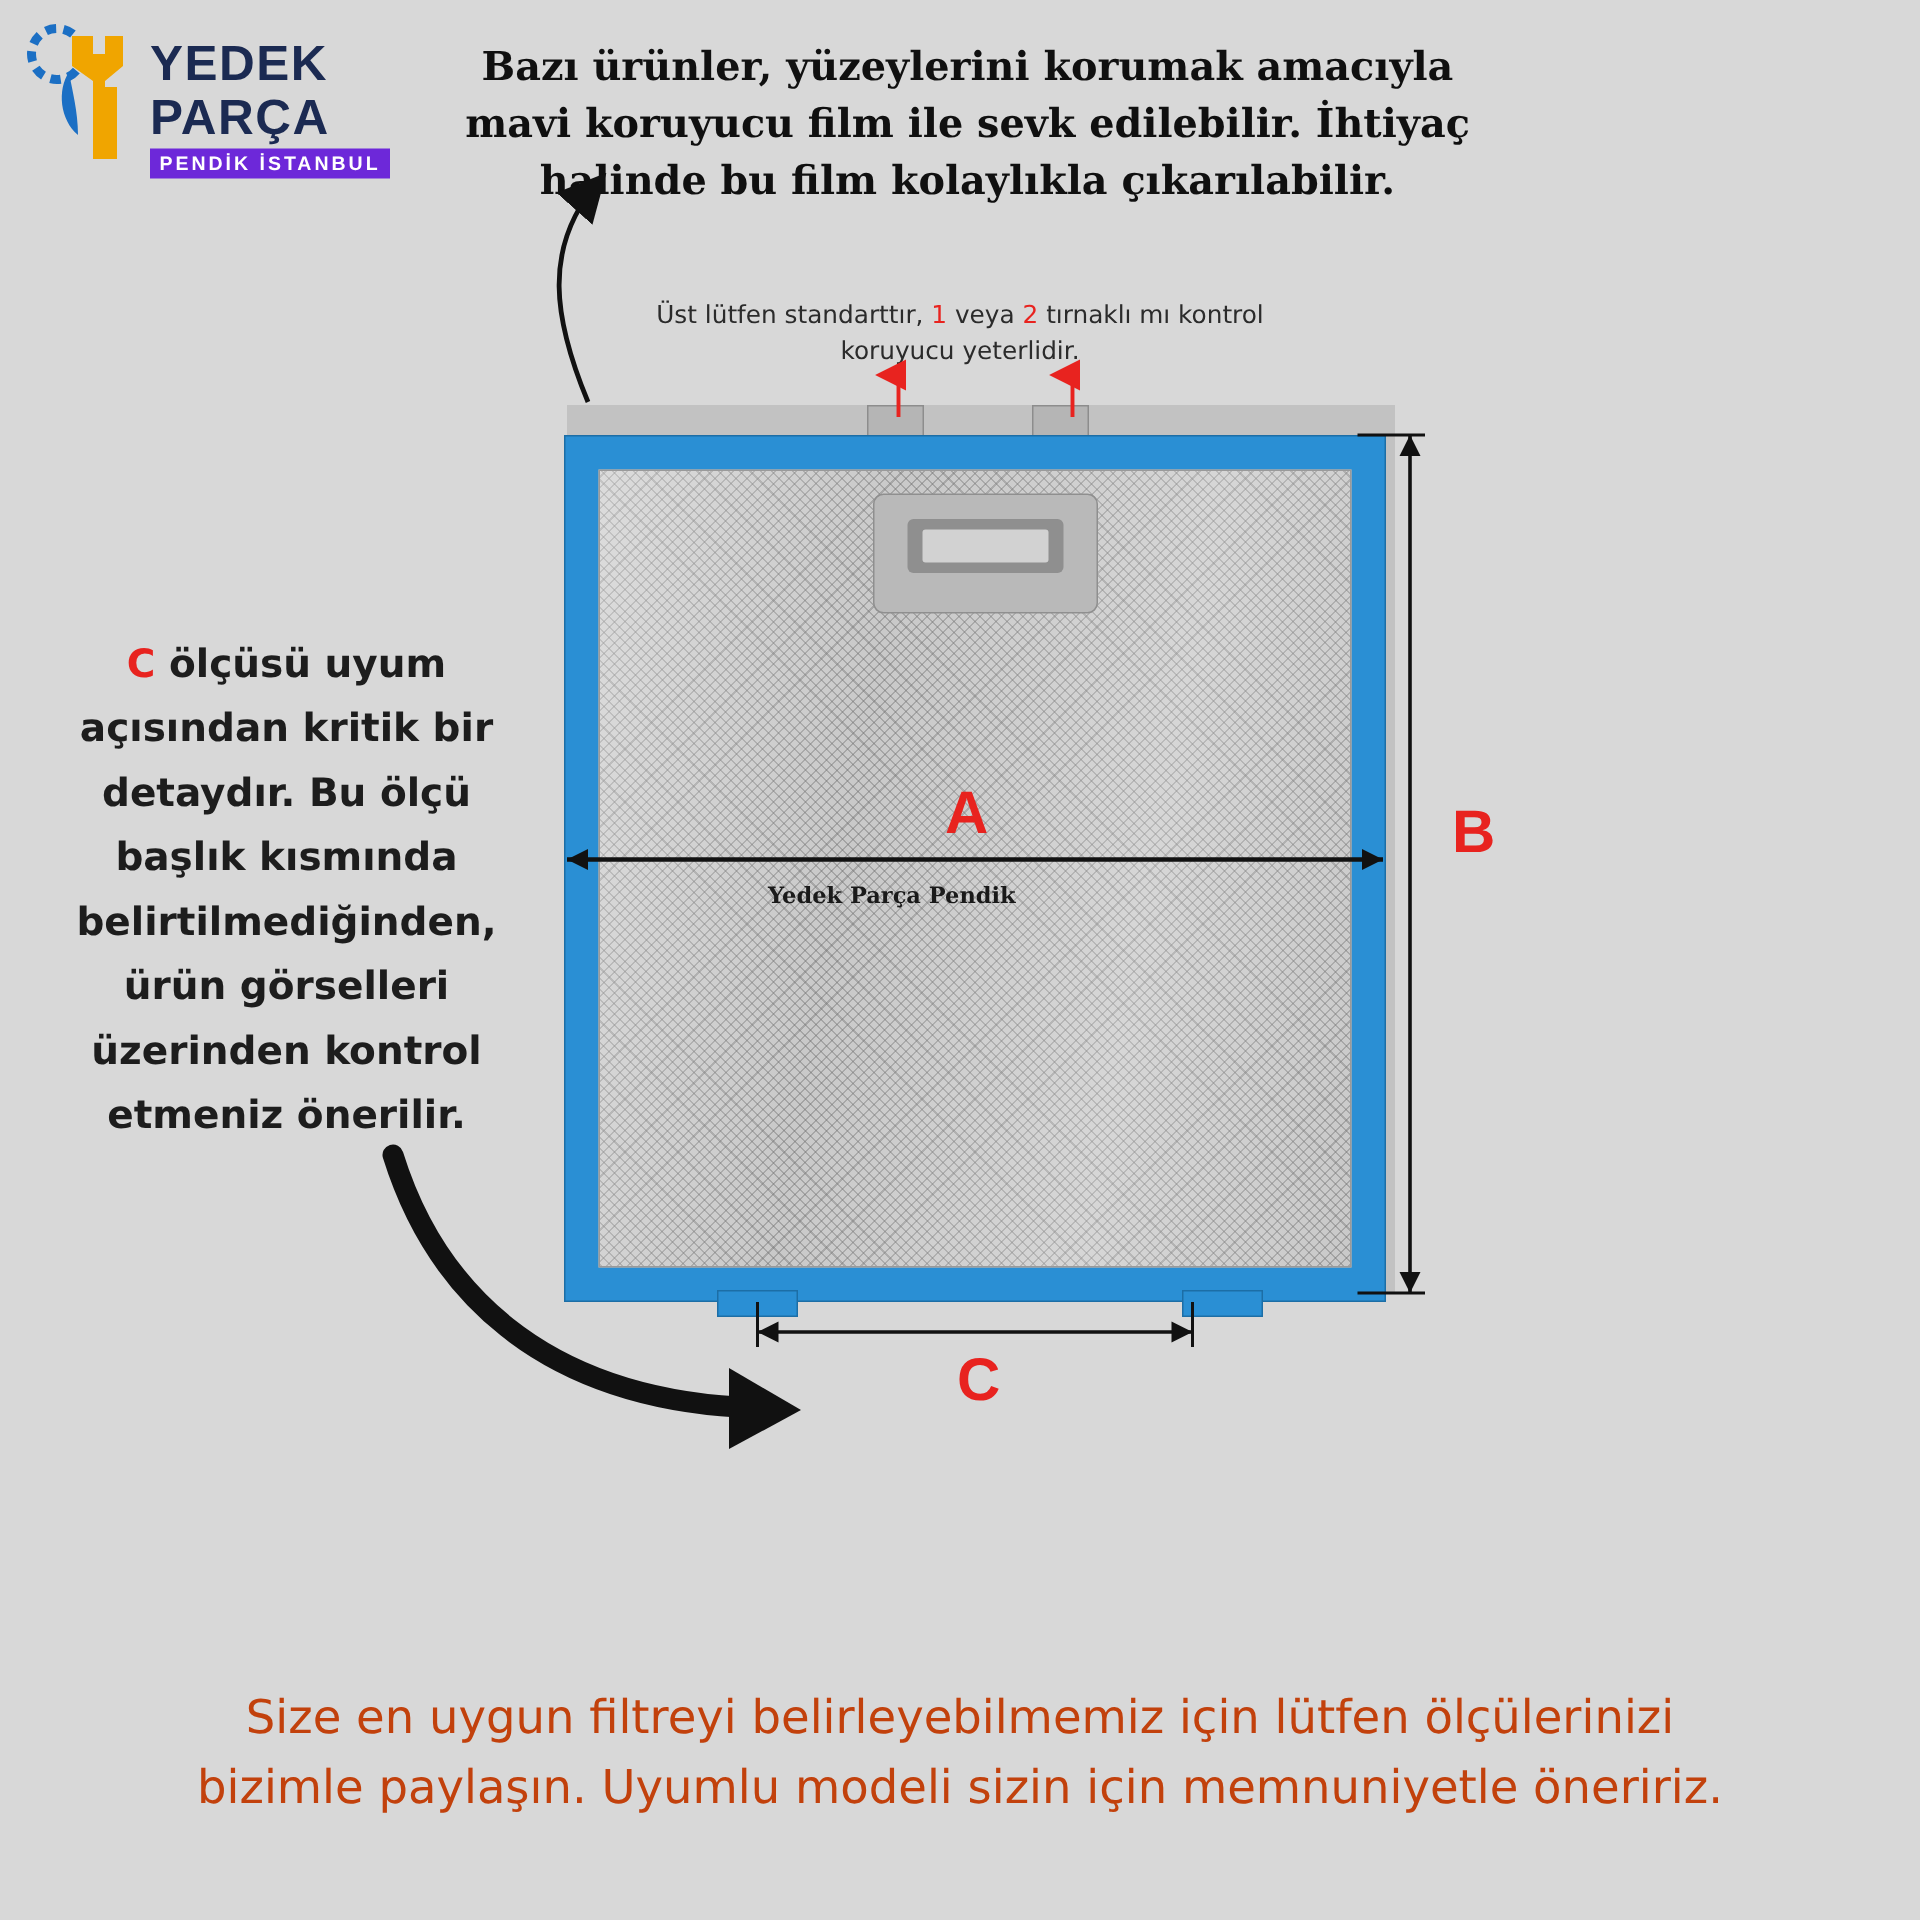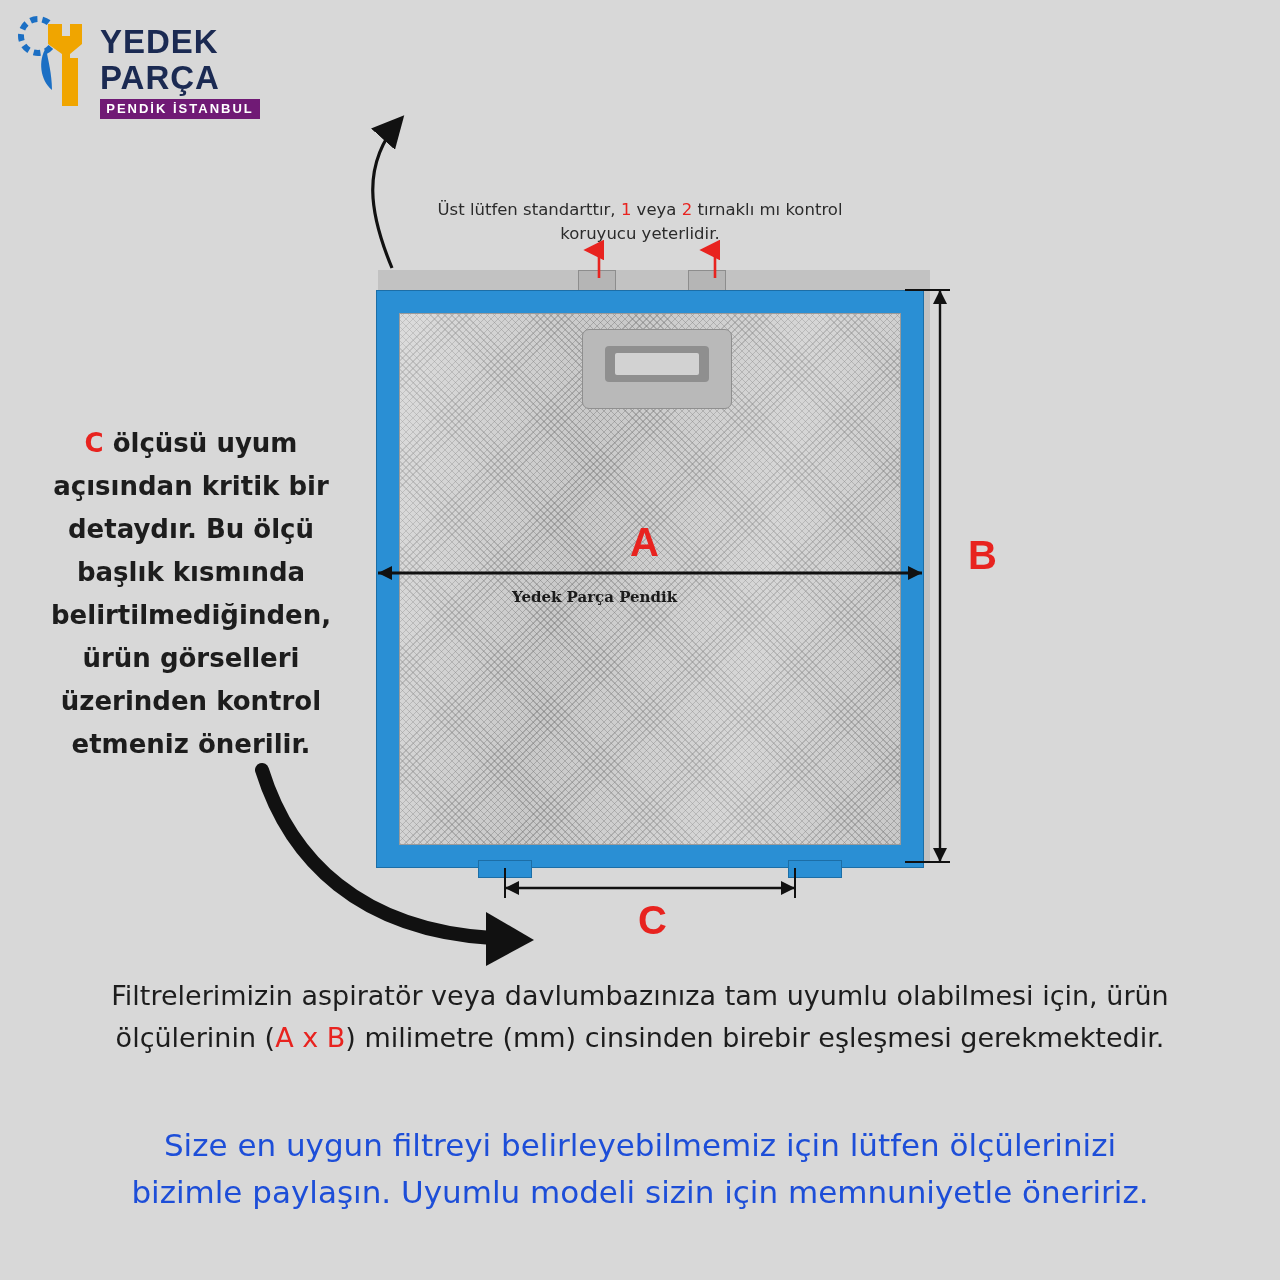--- a/index.html
+++ b/index.html
@@ -44,21 +44,21 @@
   .logo-line {
     font-family: "Liberation Sans", sans-serif;
     font-weight: bold;
     font-size: 33px;
     letter-spacing: 1px;
     color: #1b2a52;
     line-height: 36px;
   }
   .logo-sub {
     margin-top: 3px;
-    background: #701a75;
+    background: #6d28d9;
     color: #ffffff;
     font-family: "Liberation Sans", sans-serif;
     font-weight: bold;
     font-size: 13px;
     letter-spacing: 2px;
     text-align: center;
     padding: 2px 0 3px 0;
     width: 160px;
   }
 
@@ -260,21 +260,21 @@
   
   .bottom-para {
     position: absolute;
     left: 120px;
     top: 1122px;
     width: 1040px;
     text-align: center;
     font-family: "DejaVu Sans", sans-serif;
     font-size: 31px;
     line-height: 47px;
-    color: #1d4ed8;
+    color: #c2410c;
   }
 
   svg.overlay {
     position: absolute;
     left: 0;
     top: 0;
     width: 1280px;
     height: 1280px;
     pointer-events: none;
   }
@@ -295,20 +295,21 @@
         <rect x="46" y="44" width="14" height="48" fill="#f0a500"></rect>
       </svg>
     </div>
     <div class="logo-text">
       <div class="logo-line">YEDEK</div>
       <div class="logo-line">PARÇA</div>
       <div class="logo-sub">PENDİK İSTANBUL</div>
     </div>
   </div>
 
+  <div class="headline">Bazı ürünler, yüzeylerini korumak amacıyla mavi koruyucu film ile sevk edilebilir. İhtiyaç halinde bu film kolaylıkla çıkarılabilir.</div>
 
   <div class="tabs-note">
     <span>Üst lütfen standarttır, </span><span class="red">1</span><span> veya </span><span class="red">2</span><span> tırnaklı mı kontrol koruyucu yeterlidir.</span>
   </div>
 
   <div class="filter-wrap">
     <div class="frame-shadow"></div>
 
     <div class="tab-top t1"></div>
     <div class="tab-top t2"></div>
@@ -330,23 +331,20 @@
 
   <div class="lbl-A">A</div>
   <div class="lbl-B">B</div>
   <div class="lbl-C">C</div>
   <div class="watermark">Yedek Parça Pendik</div>
 
   <div class="left-para">
     <span class="red">C</span><span> ölçüsü uyum açısından kritik bir detaydır. Bu ölçü başlık kısmında belirtilmediğinden, ürün görselleri üzerinden kontrol etmeniz önerilir.</span>
   </div>
 
-  <div class="mid-para">
-    <span>Filtrelerimizin aspiratör veya davlumbazınıza tam uyumlu olabilmesi için, ürün ölçülerinin (</span><span class="red">A</span><span class="red"> x </span><span class="red">B</span><span>) milimetre (mm) cinsinden birebir eşleşmesi gerekmektedir.</span>
-  </div>
 
   <div class="bottom-para">Size en uygun filtreyi belirleyebilmemiz için lütfen ölçülerinizi bizimle paylaşın. Uyumlu modeli sizin için memnuniyetle öneririz.</div>
 
   <svg class="overlay" viewBox="0 0 1280 1280">
     <defs>
       <marker id="redarrow" markerWidth="8" markerHeight="8" refX="4" refY="6" orient="auto">
         <path d="M4 0 L8 8 L0 8 Z" fill="#e8231f"></path>
       </marker>
       <marker id="blktip" markerWidth="10" markerHeight="10" refX="8" refY="5" orient="auto">
         <path d="M0 0 L10 5 L0 10 Z" fill="#111"></path>

